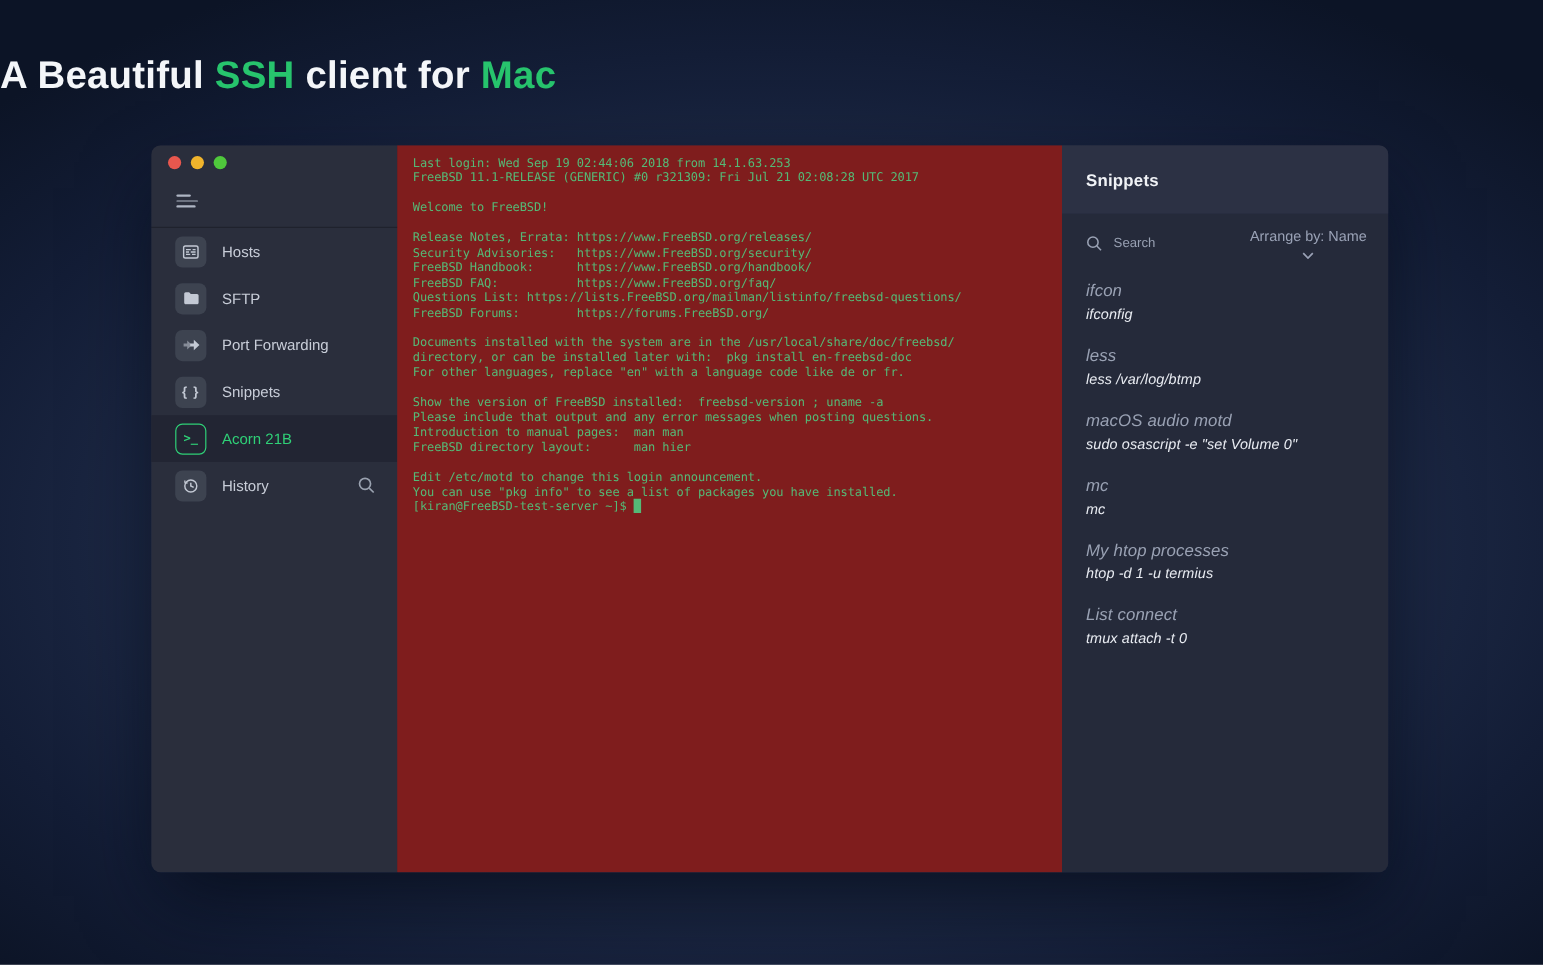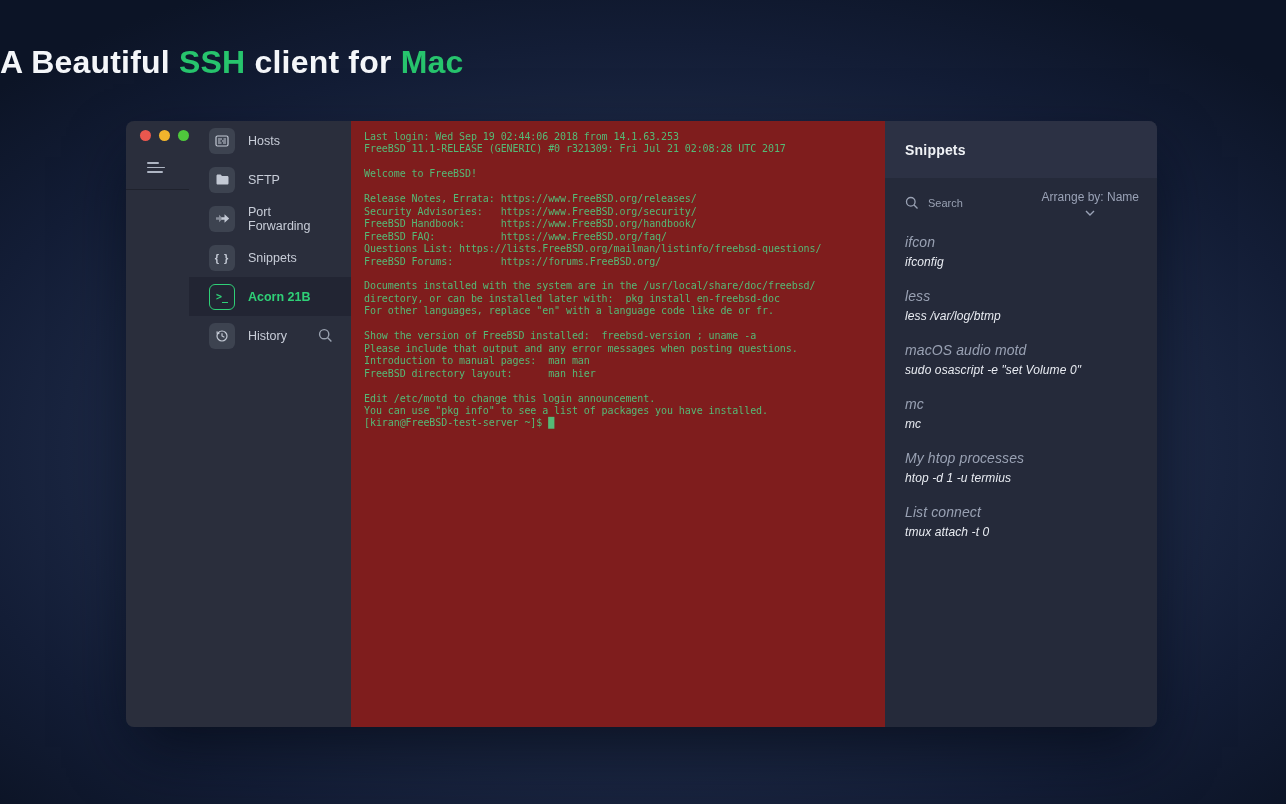--- a/index.html
+++ b/index.html
@@ -28,25 +28,25 @@
     left: 126px; top: 121px;
     width: 1031px; height: 606px;
     border-radius: 8px;
     overflow: hidden;
     display: flex;
     box-shadow: 0 28px 60px -8px rgba(4, 9, 22, 0.75);
   }
 
   
   .sidebar {
-    width: 225px;
+    width: 205px;
     background: #2a2e3c;
     flex-shrink: 0;
     display: flex;
-    flex-direction: row;
+    flex-direction: column;
   }
   .traffic-lights {
     display: flex;
     gap: 8px;
     padding: 6px 0 0 14px;
     height: 22px;
     align-items: center;
   }
   .traffic-light {
     width: 11px; height: 11px;
@@ -105,21 +105,21 @@
     font-size: 10px;
     font-weight: 700;
     letter-spacing: 0;
   }
   .nav-label {
     margin-left: 13px;
     font-size: 12.5px;
     color: #c8cdd8;
     flex: 1;
   }
-  .nav-item.selected .nav-label { color: #2fd077; font-weight: bold; }
+  .nav-item.selected .nav-label { color: #2fd077; }
   .nav-trailing { color: #9aa2b0; display: flex; align-items: center; cursor: pointer; }
   .braces-glyph { font-size: 11px; font-weight: 700; letter-spacing: 1px; color: #c3c9d4; }
 
   
   .terminal {
     flex: 1;
     background: #7f1d1d;
     padding: 10px 13px;
     cursor: text;
     overflow: hidden;

